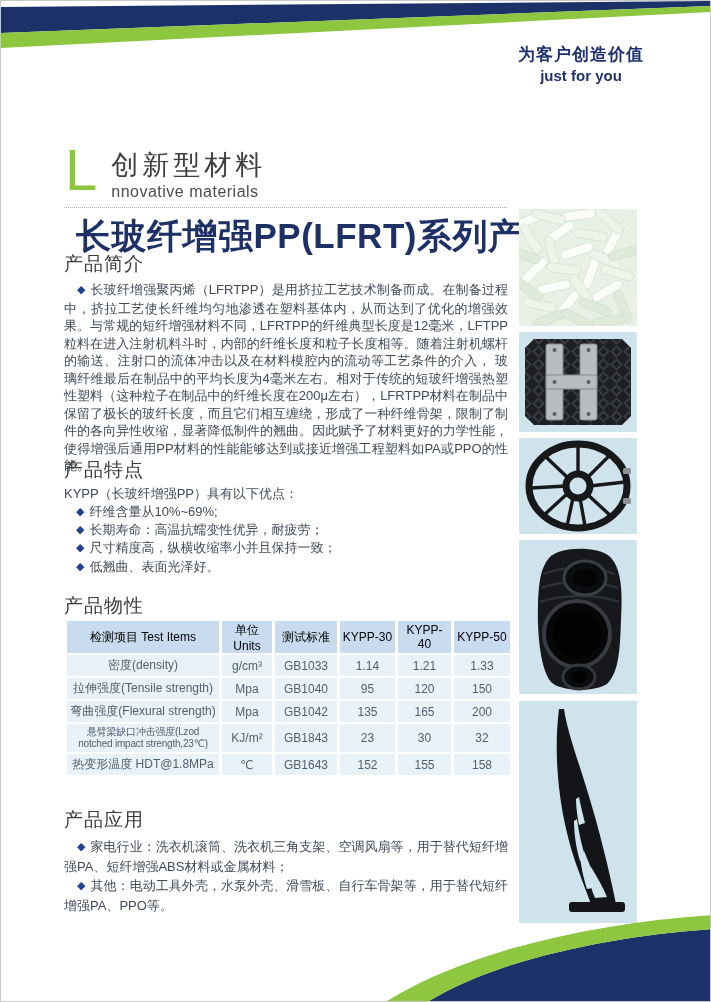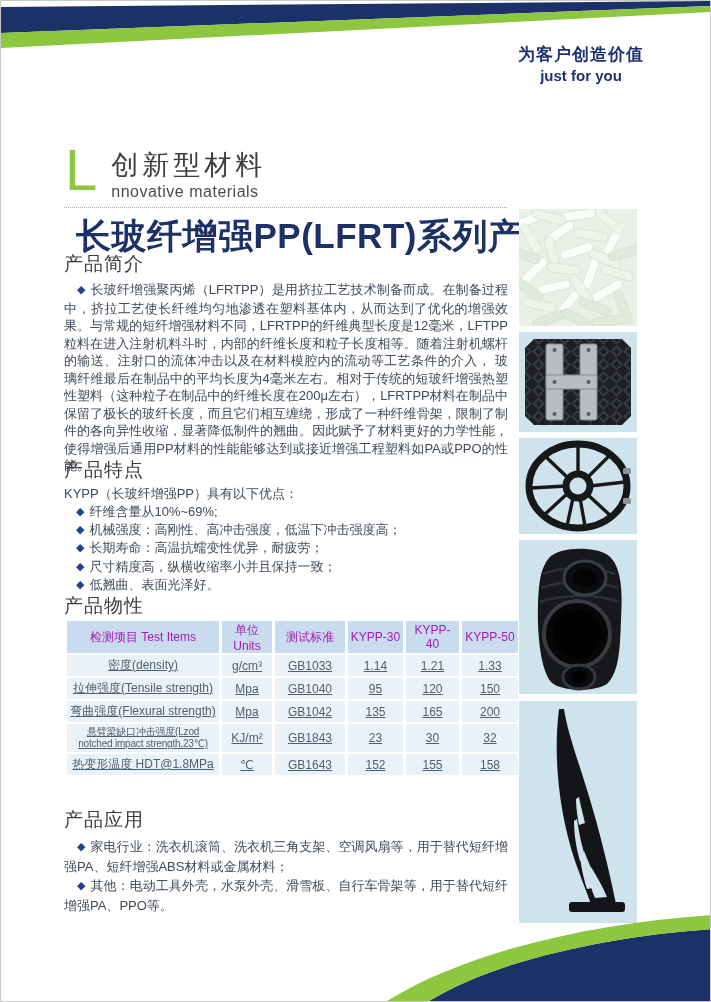--- a/index.html
+++ b/index.html
@@ -37,26 +37,26 @@
   .intro-body { position:absolute; top:280px; left:63px; width:444px; text-indent:13px; }
   .intro-body .par-text { text-indent:0; }
 
   .feat-lead { position:absolute; top:484px; left:63px; width:444px; color:#404a58;
                font-size:13px; }
   .feat-list { position:absolute; top:502px; left:63px; width:444px; list-style:none; }
   .feat-list li { padding-left:12px; line-height:17.2px; color:#404a58; font-size:13px; }
 
   .props-table { position:absolute; top:618px; left:63px; border-collapse:separate;
                  border-spacing:3px 2px; }
-  .props-table th { background:#c9dbee; color:#a21caf; font-size:12px; font-weight:normal;
+  .props-table th { background:#c9dbee; color:#000000; font-size:12px; font-weight:normal;
                     height:32px; text-align:center; padding:0 2px; }
   .props-table td { background:#eaf2f9; color:#50606e; font-size:12px; text-align:center;
-                    padding:2px 2px; height:19px;text-decoration:underline; }
+                    padding:2px 2px; height:19px; }
   .props-table .c0 { width:152px; } .props-table .c1 { width:50px; }
-  .props-table .c2 { width:70px; } .props-table .c3 { width:55px; }
+  .props-table .c2 { width:62px; } .props-table .c3 { width:55px; }
   .props-table .c4 { width:53px; } .props-table .c5 { width:56px; }
   .props-table td.small-label { font-size:10px; letter-spacing:-0.2px; line-height:12px; }
 
   .app-list { position:absolute; top:836px; left:63px; width:444px; }
   .app-list p { text-indent:13px; color:#404a58; font-size:13px; line-height:19px;
                 text-align:justify; }
 
   .photos { position:absolute; top:208px; left:518px; width:118px; }
   .photo { width:118px; display:block; }
   .ph1 { margin-bottom:6px; } .ph2 { margin-bottom:6px; } .ph3 { margin-bottom:6px; }
@@ -89,21 +89,20 @@
 
   <h1 class="doc-title">长玻纤增强PP(LFRT)系列产品</h1>
 
   <h2 class="sec-h" style="top:250px;">产品简介</h2>
   <p class="intro-body body-text"><span class="dm">◆</span><span class="par-text">长玻纤增强聚丙烯（LFRTPP）是用挤拉工艺技术制备而成。在制备过程中，挤拉工艺使长纤维均匀地渗透在塑料基体内，从而达到了优化的增强效果。与常规的短纤增强材料不同，LFRTPP的纤维典型长度是12毫米，LFTPP粒料在进入注射机料斗时，内部的纤维长度和粒子长度相等。随着注射机螺杆的输送、注射口的流体冲击以及在材料模腔内的流动等工艺条件的介入， 玻璃纤维最后在制品中的平均长度为4毫米左右。相对于传统的短玻纤增强热塑性塑料（这种粒子在制品中的纤维长度在200μ左右），LFRTPP材料在制品中保留了极长的玻纤长度，而且它们相互缠绕，形成了一种纤维骨架，限制了制件的各向异性收缩，显著降低制件的翘曲。因此赋予了材料更好的力学性能，使得增强后通用PP材料的性能能够达到或接近增强工程塑料如PA或PPO的性能。</span></p>
 
   <h2 class="sec-h" style="top:456px;">产品特点</h2>
   <p class="feat-lead">KYPP（长玻纤增强PP）具有以下优点：</p>
   <ul class="feat-list">
     <li><span class="dm">◆</span><span>纤维含量从10%~69%;</span></li>
-    <li><span class="dm">◆</span><span>机械强度：高刚性、高冲击强度，低温下冲击强度高；</span></li>
     <li><span class="dm">◆</span><span>长期寿命：高温抗蠕变性优异，耐疲劳；</span></li>
     <li><span class="dm">◆</span><span>尺寸精度高，纵横收缩率小并且保持一致；</span></li>
     <li><span class="dm">◆</span><span>低翘曲、表面光泽好。</span></li>
   </ul>
 
   <h2 class="sec-h" style="top:592px;">产品物性</h2>
   <table class="props-table">
     <thead>
       <tr>
         <th class="c0">检测项目 Test Items</th>

